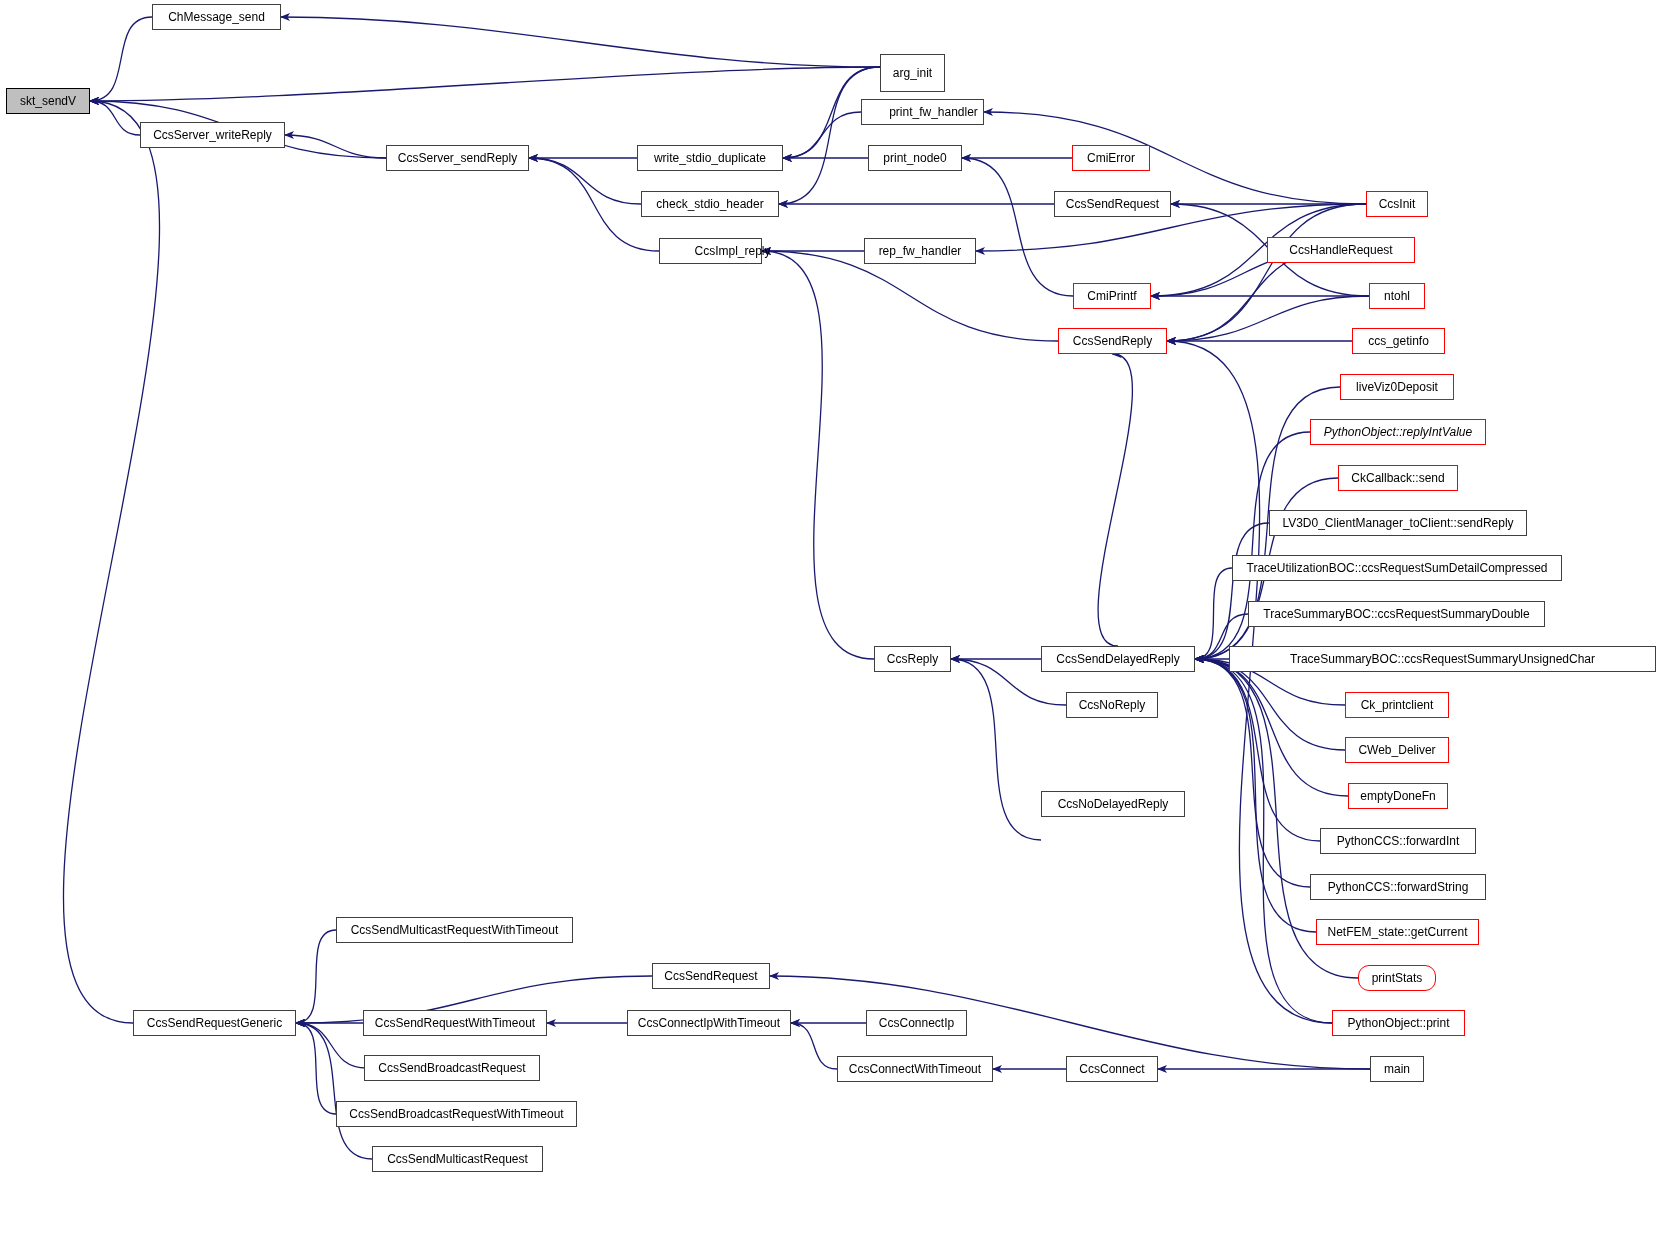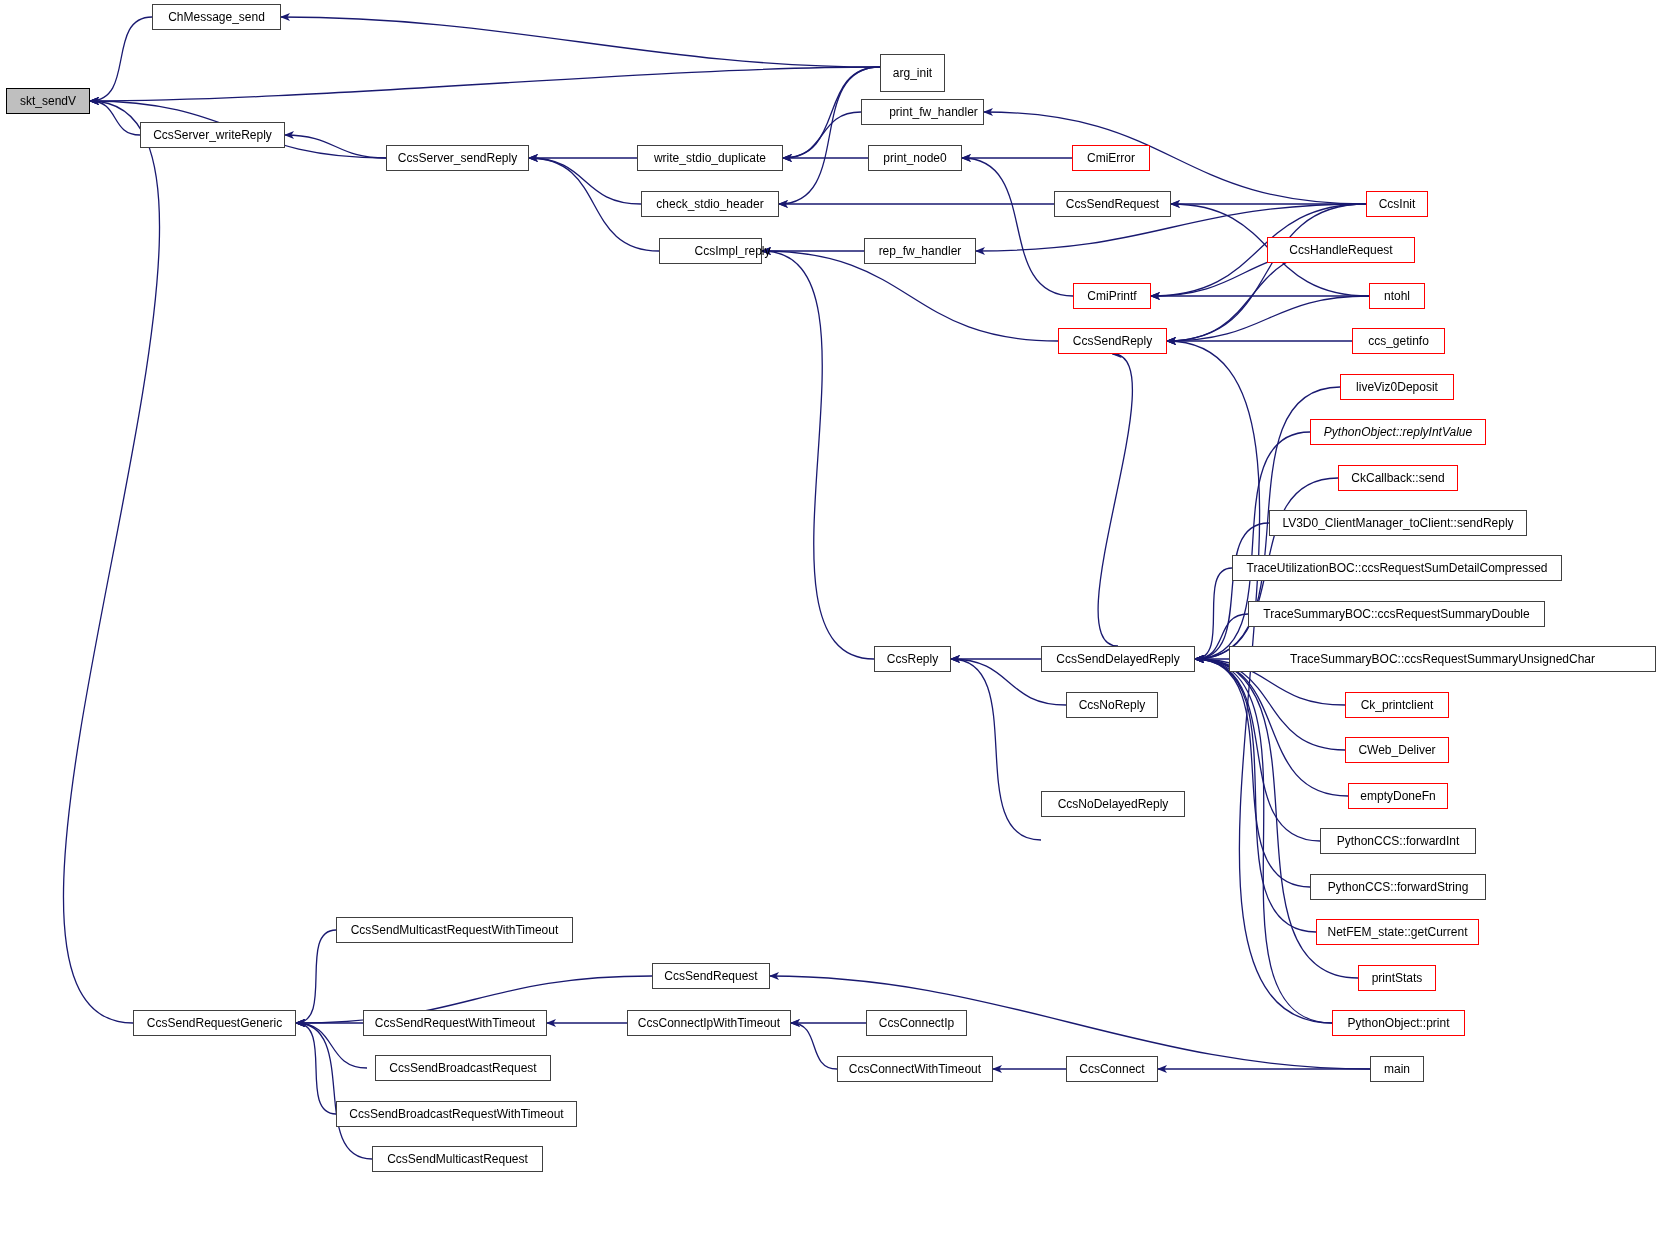--- a/index.html
+++ b/index.html
@@ -180,21 +180,21 @@
       </div>
       <div class="node" style="left: 1320px; top: 828px; width: 156px; height: 26px;">
         <span>PythonCCS::forwardInt</span>
       </div>
       <div class="node" style="left: 1310px; top: 874px; width: 176px; height: 26px;">
         <span>PythonCCS::forwardString</span>
       </div>
       <div class="node red" style="left: 1316px; top: 919px; width: 163px; height: 26px;">
         <span>NetFEM_state::getCurrent</span>
       </div>
-      <div class="node red" style="left: 1358px; top: 965px; width: 78px; height: 26px;">
+      <div class="node red" style="left: 1358px; top: 965px; width: 78px; height: 26px; border-radius: 11px;">
         <span>printStats</span>
       </div>
       <div class="node red" style="left: 1332px; top: 1010px; width: 133px; height: 26px;">
         <span>PythonObject::print</span>
       </div>
       <div class="node" style="left: 1370px; top: 1056px; width: 54px; height: 26px;">
         <span>main</span>
       </div>
       <div class="node" style="left: 874px; top: 646px; width: 77px; height: 26px;">
         <span>CcsReply</span>
@@ -219,21 +219,21 @@
       </div>
       <div class="node" style="left: 363px; top: 1010px; width: 184px; height: 26px;">
         <span>CcsSendRequestWithTimeout</span>
       </div>
       <div class="node" style="left: 627px; top: 1010px; width: 164px; height: 26px;">
         <span>CcsConnectIpWithTimeout</span>
       </div>
       <div class="node" style="left: 866px; top: 1010px; width: 101px; height: 26px;">
         <span>CcsConnectIp</span>
       </div>
-      <div class="node" style="left: 375px; top: 1055px; width: 176px; height: 26px;">
+      <div class="node" style="left: 364px; top: 1055px; width: 176px; height: 26px;">
         <span>CcsSendBroadcastRequest</span>
       </div>
       <div class="node" style="left: 837px; top: 1056px; width: 156px; height: 26px;">
         <span>CcsConnectWithTimeout</span>
       </div>
       <div class="node" style="left: 1066px; top: 1056px; width: 92px; height: 26px;">
         <span>CcsConnect</span>
       </div>
       <div class="node" style="left: 336px; top: 1101px; width: 241px; height: 26px;">
         <span>CcsSendBroadcastRequestWithTimeout</span>

